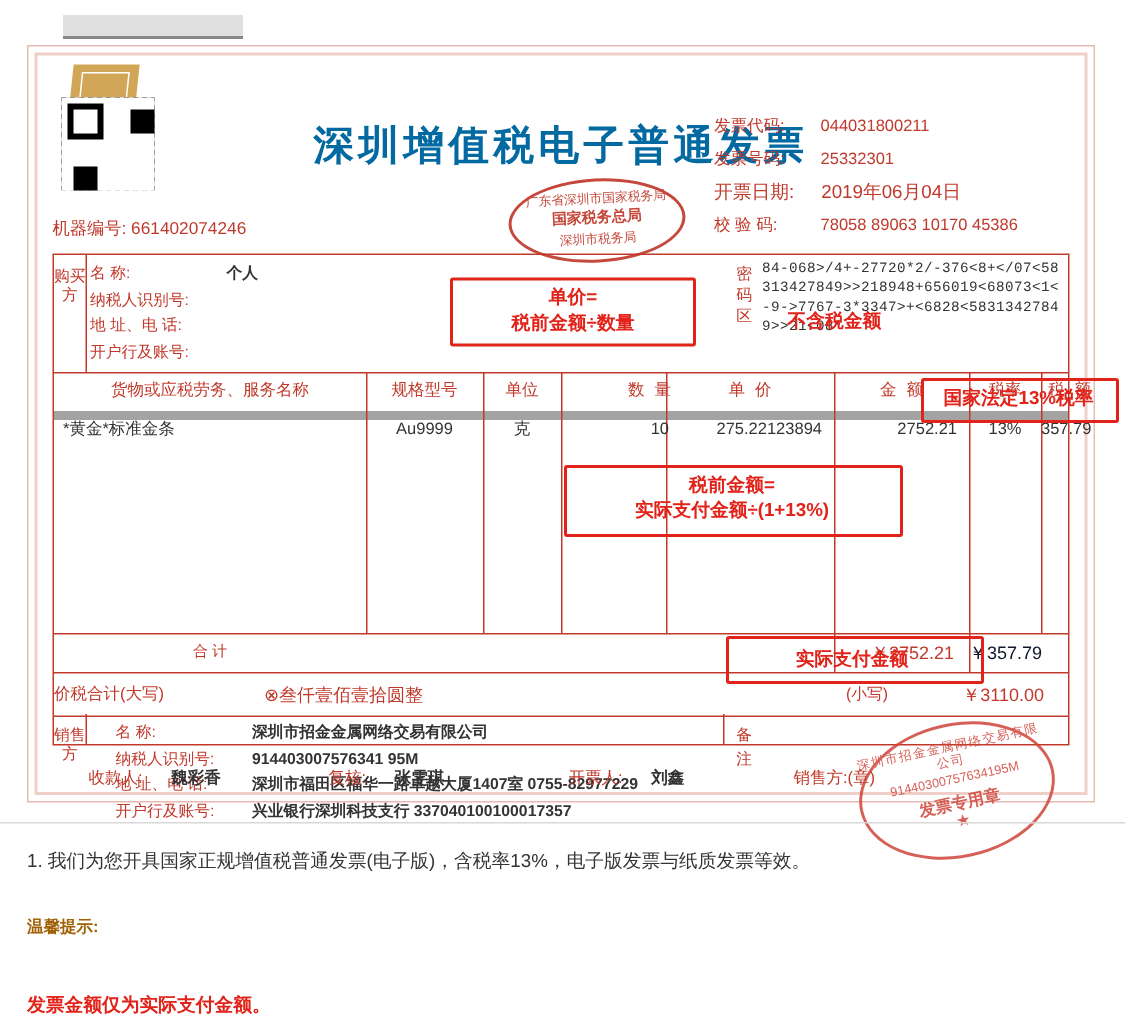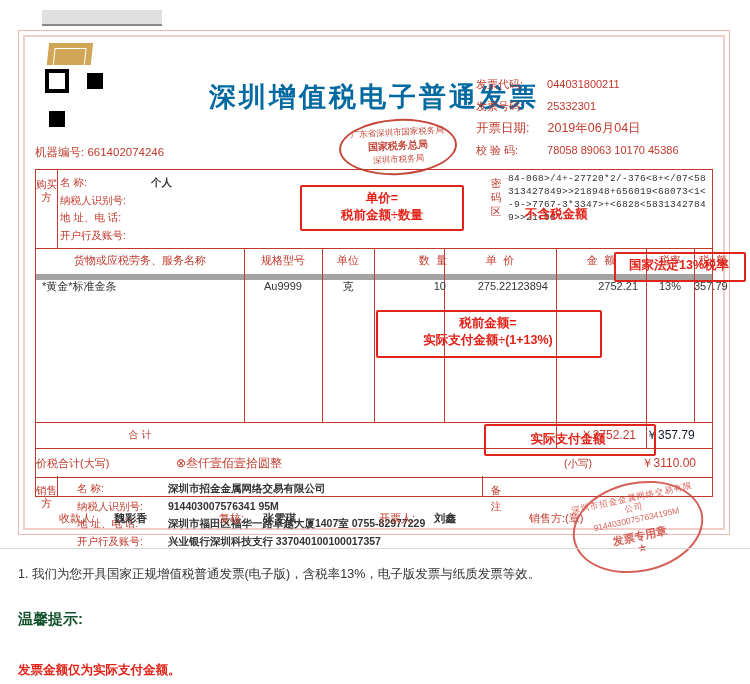--- a/index.html
+++ b/index.html
@@ -153,21 +153,21 @@
   .fi{position:absolute;top:0;white-space:nowrap;}
   .f1{left:0;} .f2{left:160px;} .f3{left:320px;} .f4{left:470px;}
 
   
   .ann{position:absolute;color:#e2231a;font-size:12.5px;font-weight:bold;line-height:17px;}
   .ann-box{position:absolute;border:2px solid #e2231a;border-radius:2px;}
 
   
   .divider{position:absolute;left:0;right:0;top:548px;height:1px;background:#d8d8d8;}
   .note1{position:absolute;left:18px;top:566px;font-size:12.5px;color:#333;}
-  .note-title{position:absolute;left:18px;top:610px;font-size:15px;color:#14532d;font-weight:bold;}
+  .note-title{position:absolute;left:18px;top:610px;font-size:11px;color:#a16207;font-weight:bold;}
   .note-red{position:absolute;left:18px;top:634px;font-size:12.5px;color:#e2231a;font-weight:bold;margin-top:28px;}
 </style>
 </head>
 <body>
 
 <div class="top-bar"></div>
 <div class="top-rule"></div>
 
 <div class="invoice">
   <div class="inv-inner">

